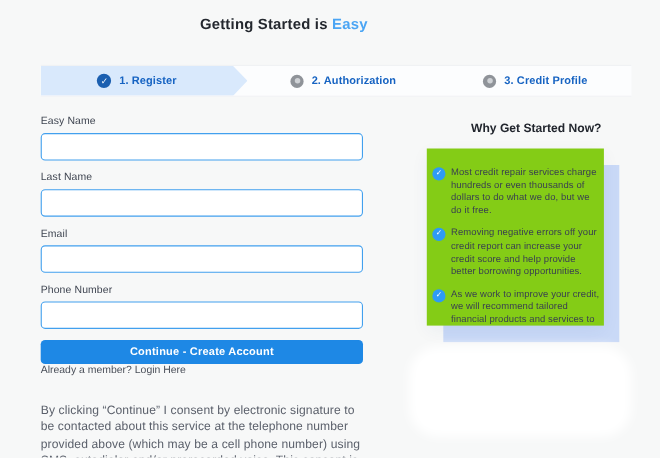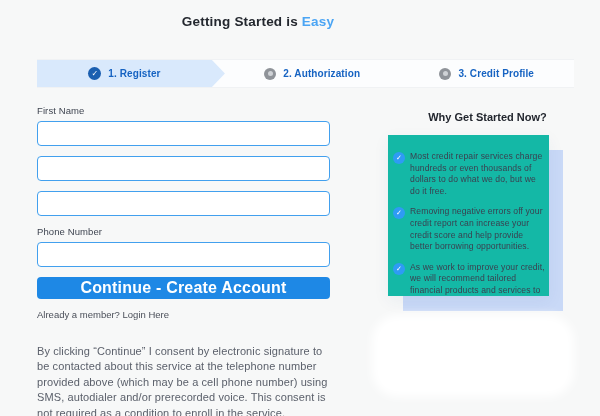--- a/index.html
+++ b/index.html
@@ -111,28 +111,27 @@
   }
   .submit-btn {
     display: block;
     width: 100%;
     height: 22px;
     margin-top: 7px;
     background: #1e88e5;
     border: none;
     border-radius: 4px;
     color: #ffffff;
-    font-size: 16px;
+    font-size: 10px;
     font-weight: 700;
     letter-spacing: .2px;
     cursor: pointer;
     font-family: "Liberation Sans", sans-serif;
   }
   .login-prompt {
-    margin-top: 10px;
     font-size: 9.5px;
     font-weight: 500;
     color: #4a4f59;
     cursor: pointer;
   }
   .disclaimer {
     margin-top: 24px;
     font-size: 11px;
     line-height: 1.4;
     color: #5b606b;
@@ -152,21 +151,21 @@
   .benefits-accent {
     position: absolute;
     left: 403px; top: 150px;
     width: 160px; height: 161px;
     background: #c9d9f7;
   }
   .benefits-card {
     position: absolute;
     left: 388px; top: 135px;
     width: 161px; height: 161px;
-    background: #14b8a6;
+    background: #84cc16;
     box-shadow: 0 5px 16px rgba(30, 60, 120, 0.06);
     padding: 16px 4px 10px 5px;
     overflow: hidden;
     z-index: 2;
   }
   .benefit {
     display: flex;
     align-items: flex-start;
     gap: 5px;
     margin-bottom: 9px;
@@ -218,27 +217,29 @@
     <span class="step-label">2. Authorization</span>
   </div>
   <div class="step">
     <span class="dot-pending"></span>
     <span class="step-label">3. Credit Profile</span>
   </div>
 </div>
 
 <div class="form-col">
   <div class="field">
-    <label>First Name</label>
-    <input type="text" style="">
-  </div>
-  <div class="field">
-    <input type="text" style="">
-  </div>
-  <div class="field">
+    <label>Easy Name</label>
+    <input type="text" style="">
+  </div>
+  <div class="field">
+    <label>Last Name</label>
+    <input type="text" style="">
+  </div>
+  <div class="field">
+    <label>Email</label>
     <input type="text" style="">
   </div>
   <div class="field">
     <label>Phone Number</label>
     <input type="text" style="">
   </div>
 
   <button class="submit-btn">Continue - Create Account</button>
 
   <div class="login-prompt">Already a member? Login Here</div>

